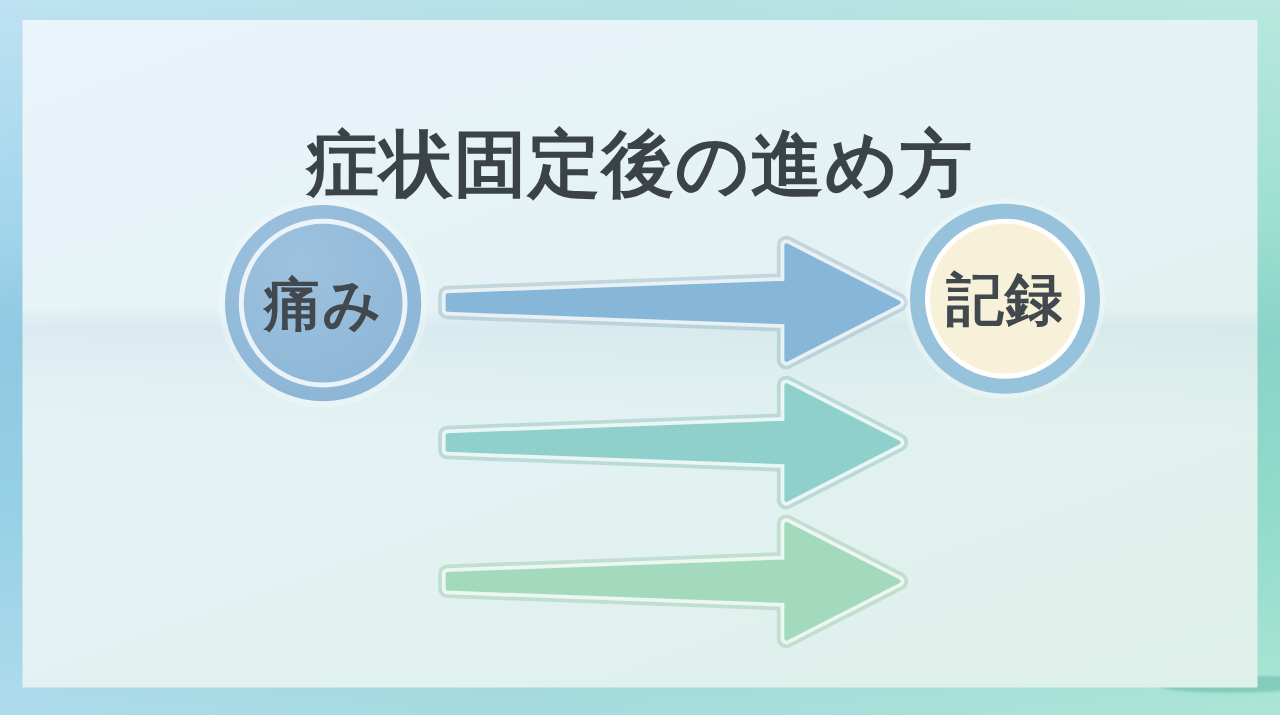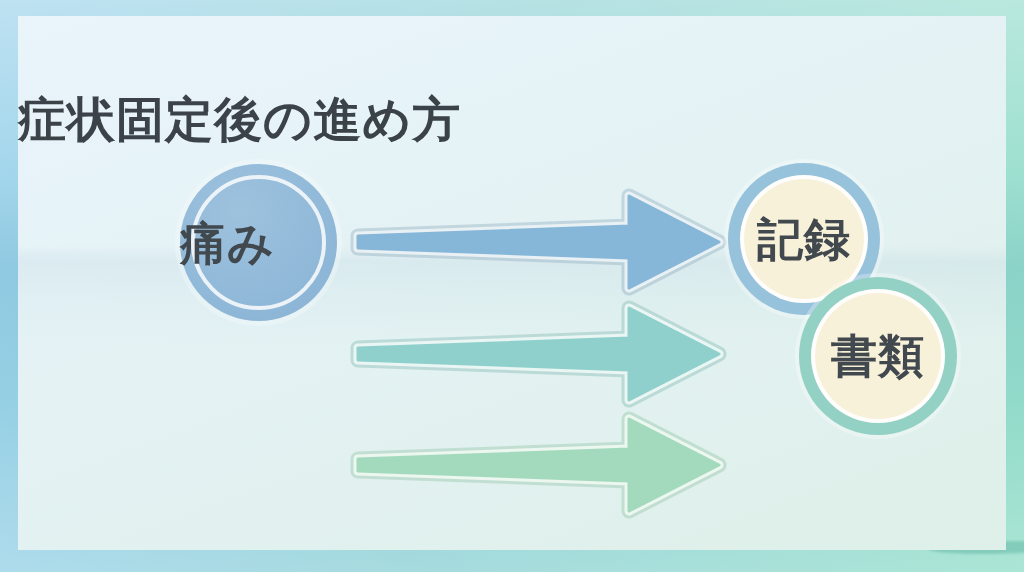--- a/index.html
+++ b/index.html
@@ -17,26 +17,26 @@
     background:rgba(45,150,130,0.30);filter:blur(1px);z-index:1;transform:rotate(-1deg);
   }
   .panel{
     position:absolute;left:18px;top:16px;width:988px;height:534px;z-index:2;
     background:
       linear-gradient(to bottom, rgba(130,175,200,0) 43%, rgba(120,165,190,0.10) 46%,
         rgba(120,180,185,0.05) 53%, rgba(130,190,180,0) 62%),
       linear-gradient(160deg,#e9f4fb 0%,#e4f2f4 45%,#def0e9 100%);
   }
   .title{
-    position:absolute;left:0;top:48px;width:100%;
-    font-size:48px;font-weight:600;letter-spacing:1px;line-height:1;
+    position:absolute;left:0;top:48px;width:100%;text-align:center;
+    font-size:58px;font-weight:600;letter-spacing:1px;line-height:1;
     color:var(--title-color,#3b4248);
   }
   .circle{
-    position:absolute;border-radius:50%;display:flex;align-items:center;justify-content:flex-start;
+    position:absolute;border-radius:50%;display:flex;align-items:center;justify-content:center;
   }
   .src{
     background:radial-gradient(circle at 38% 30%, var(--fill-start), var(--fill-end));
     box-shadow:0 0 0 5px rgba(255,255,255,0.26);
   }
   .src::before{
     content:"";position:absolute;inset:11px;border-radius:50%;
     border:4px solid var(--ring);
   }
   .tgt{
@@ -110,21 +110,16 @@
         <path class="core" d="M 10 49 L 281 39 L 281 9 L 371 55 L 281 101 L 281 71 L 10 61 Z"></path>
       </svg>
     </div>
 
     <div class="circle tgt c-record" style="--ring: #97c2db; --fill: #f8f1da;">
       <div class="inner">
         <span class="label" style="--label-color: #41484e;">記録</span>
       </div>
     </div>
 
-    <div class="circle tgt c-docs" style="--ring: #92d1c3; --fill: #f8f1da;">
-      <div class="inner">
-        <span class="label" style="--label-color: #41484e;">書類</span>
-      </div>
-    </div>
 
 
   </div>
 </div>
 
 </body></html>

